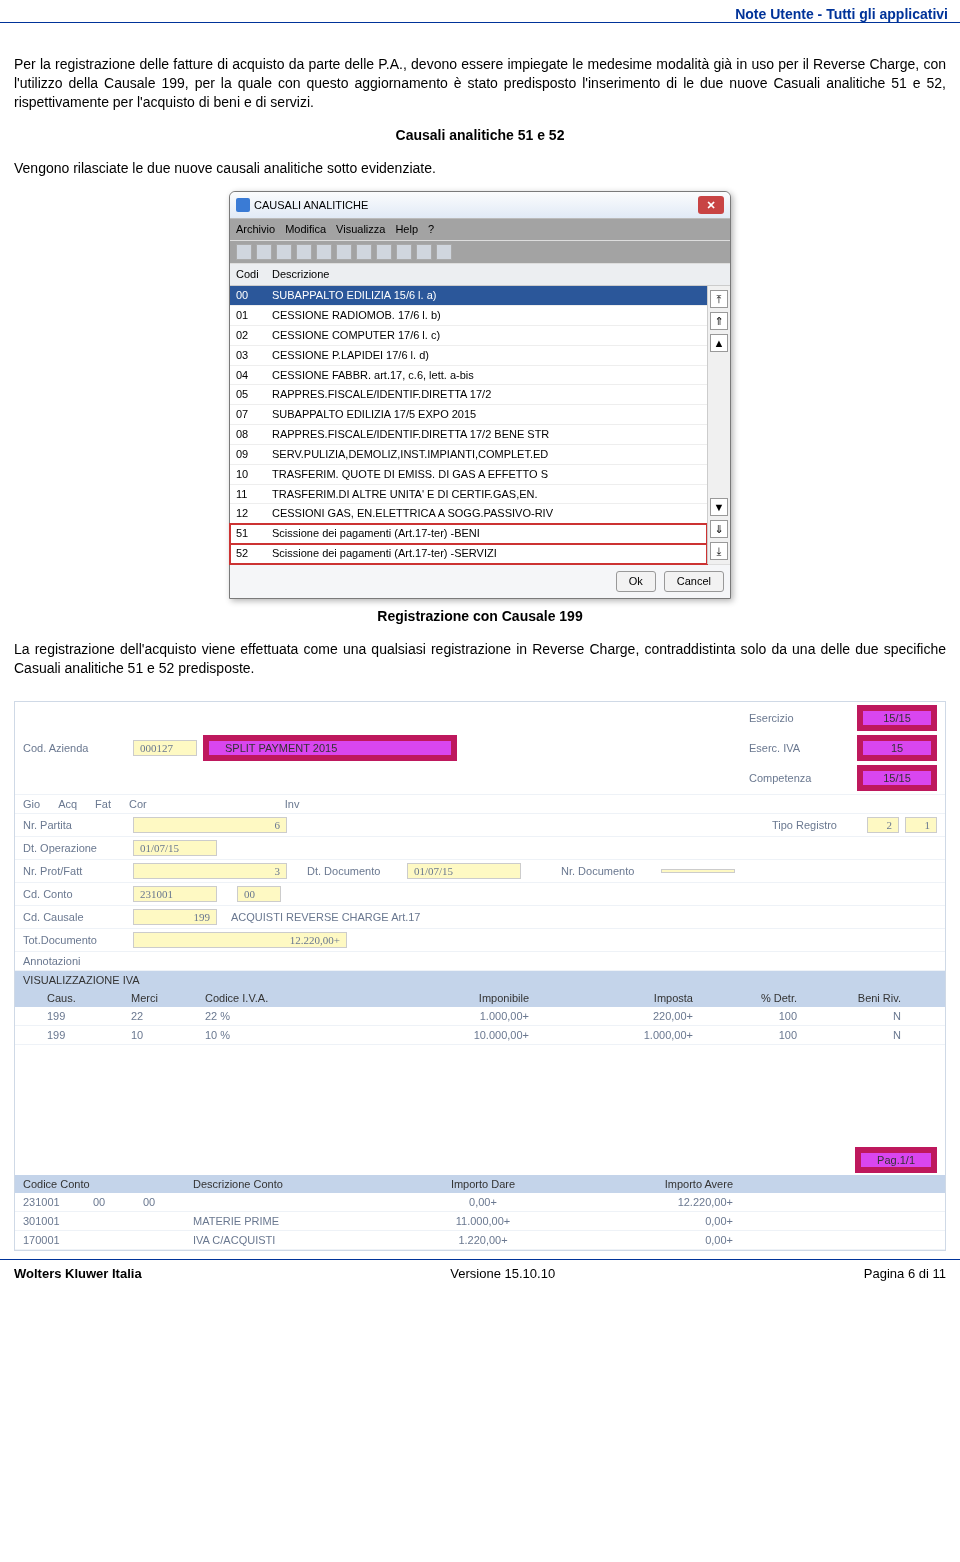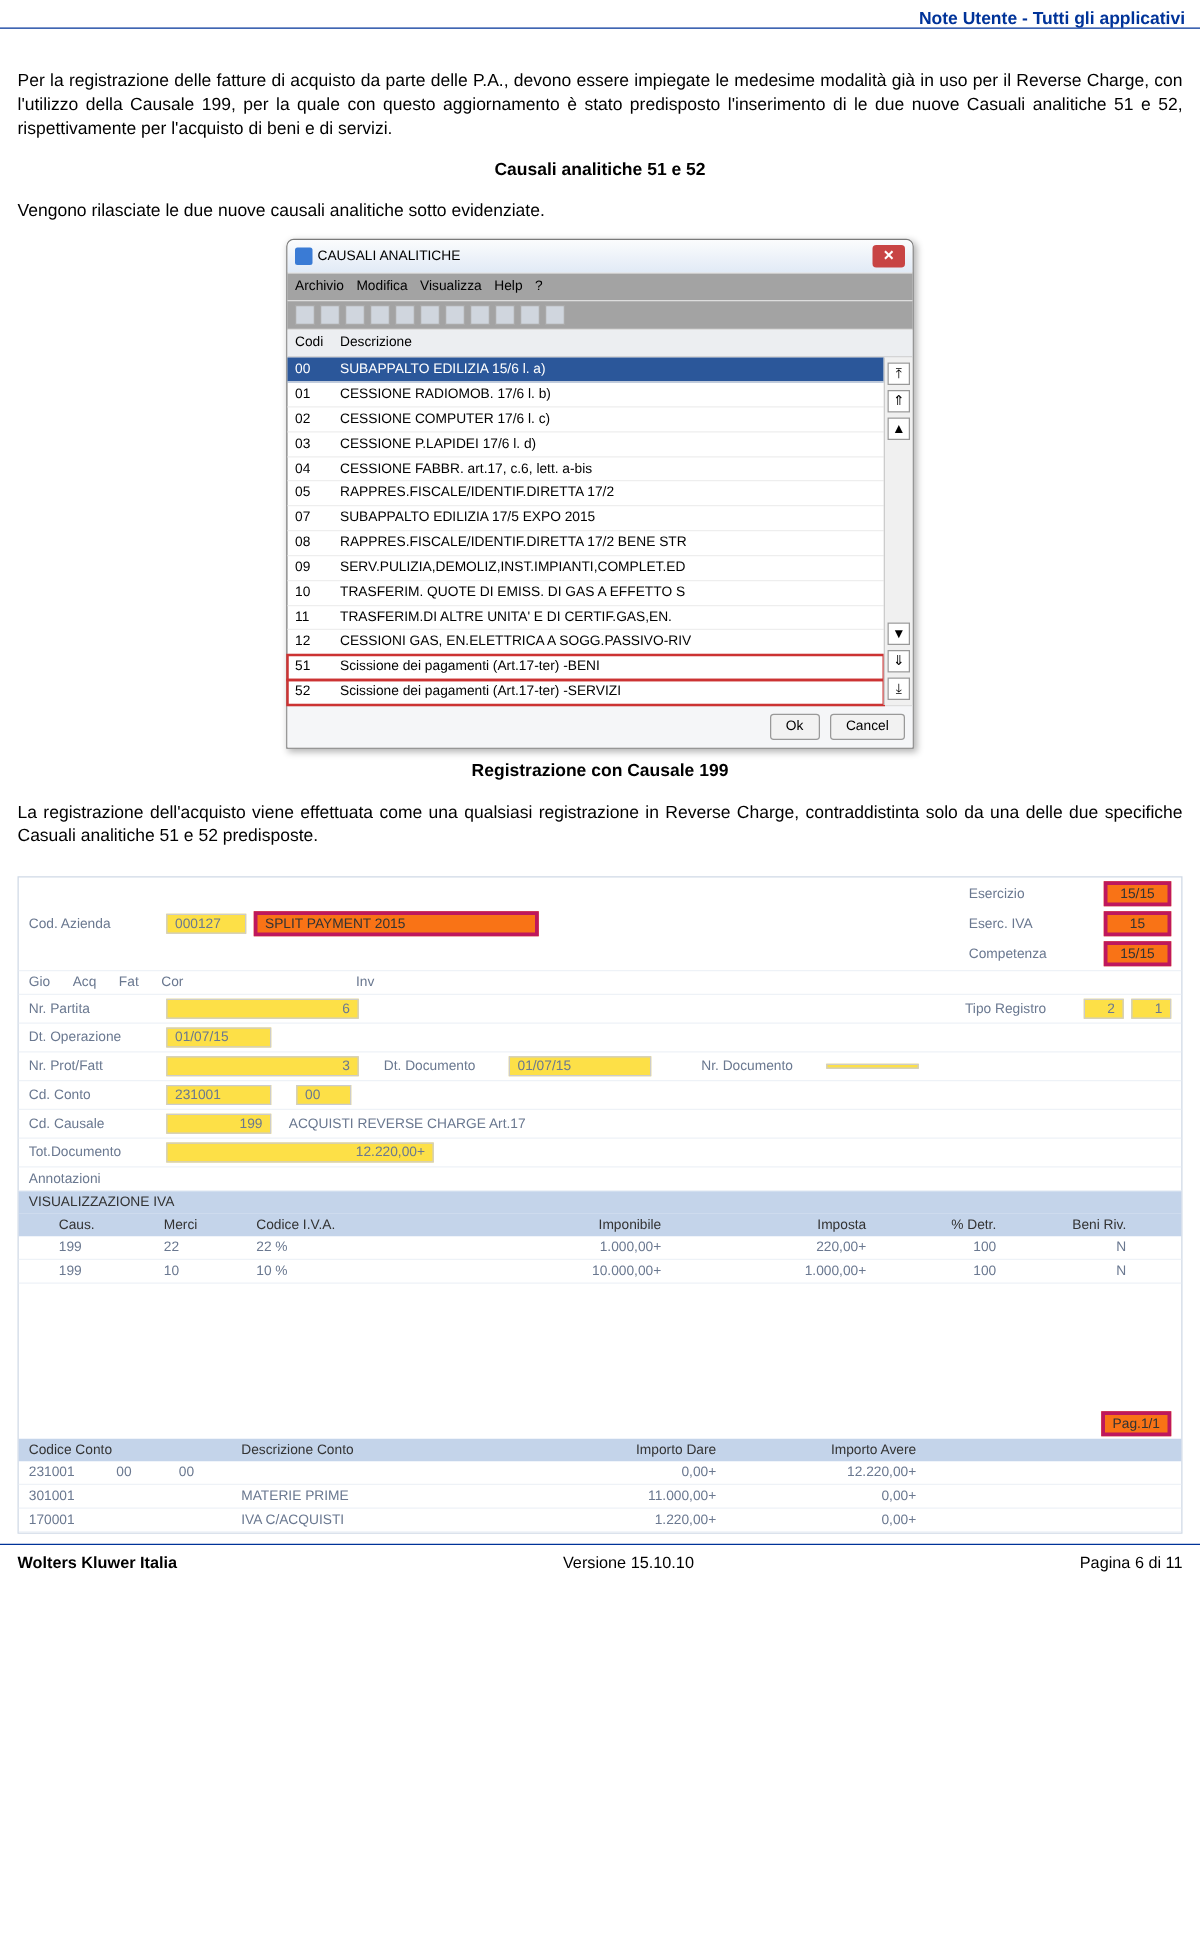--- a/index.html
+++ b/index.html
@@ -77,36 +77,36 @@
   .flex-spacer{flex:1;}
   .btn-row{display:flex;justify-content:flex-end;gap:8px;padding:6px;background:#f5f6f8;border-top:1px solid #ddd;}
   .btn{border:1px solid #999;background:#f2f2f2;padding:2px 12px;border-radius:3px;font-size:11px;}
   .form-area {
     border:1px solid #cfd9e6;margin:0 14px 8px 14px;font-size:11px;color:#333;
     background:#fff;
   }
   .form-row{display:flex;align-items:center;padding:3px 8px;border-bottom:1px solid #eef2f7;}
   .lbl{color:#6a7890;width:110px;flex-shrink:0;}
   .lbl2{color:#6a7890;width:100px;flex-shrink:0;}
-  .val-box{background:#f97316;padding:1px 6px;display:inline-block;min-width:36px;text-align:center;border:3px solid #be185d;}
-  .val-box-n{background:#fde047;border:1px solid #ccc;padding:1px 6px;display:inline-block;min-width:50px;text-align:right;color:#6a7890;}
+  .val-box{background:#d946ef;padding:1px 16px;display:inline-block;min-width:36px;text-align:center;border:6px solid #be185d;}
+  .val-box-n{background:#fef9c3;border:1px solid #ccc;padding:1px 6px;display:inline-block;min-width:50px;text-align:right;color:#6a7890;font-family:Liberation Serif, serif;}
   .gio-row{display:flex;gap:18px;padding:3px 8px;border-bottom:1px solid #eef2f7;color:#6a7890;}
   .right-stack{margin-left:auto;display:flex;flex-direction:column;gap:4px;align-items:flex-end;}
   .right-stack .r-line{display:flex;gap:8px;align-items:center;}
   .iva-hdr{background:#c4d4ea;display:flex;padding:3px 8px;}
   .iva-hdr span,.iva-row span{display:inline-block;margin-left:24px;}
   .iva-row{display:flex;padding:3px 8px;border-bottom:1px solid #eef2f7;color:#6a7890;}
   .w-caus{width:60px;} .w-merci{width:50px;} .w-civa{width:100px;}
   .w-imp{width:200px;text-align:right;} .w-impos{width:140px;text-align:right;}
   .w-det{width:80px;text-align:right;} .w-ben{width:80px;text-align:right;}
   .pag-row{display:flex;justify-content:flex-end;padding:2px 8px;}
   .conto-hdr{background:#c4d4ea;display:flex;padding:3px 8px;}
   .conto-row{display:flex;padding:3px 8px;border-bottom:1px solid #eef2f7;color:#6a7890;}
   .w-cc1a{width:70px;} .w-cc1b{width:50px;} .w-cc2a{width:50px;} .w-dc{width:200px;}
-  .w-id{width:180px;text-align:right;} .w-ia{width:160px;text-align:right;}
+  .w-id{width:180px;text-align:center;} .w-ia{width:160px;text-align:right;}
   .footer{display:flex;justify-content:space-between;border-top:1px solid #003399;padding:6px 14px;font-size:13px;}
   .surface-title{
     background:#c4d4ea;padding:3px 8px;color:#333;
   }
 </style>
 </head>
 <body>
 
 <div class="header-bar">Note Utente - Tutti gli applicativi</div>
 

